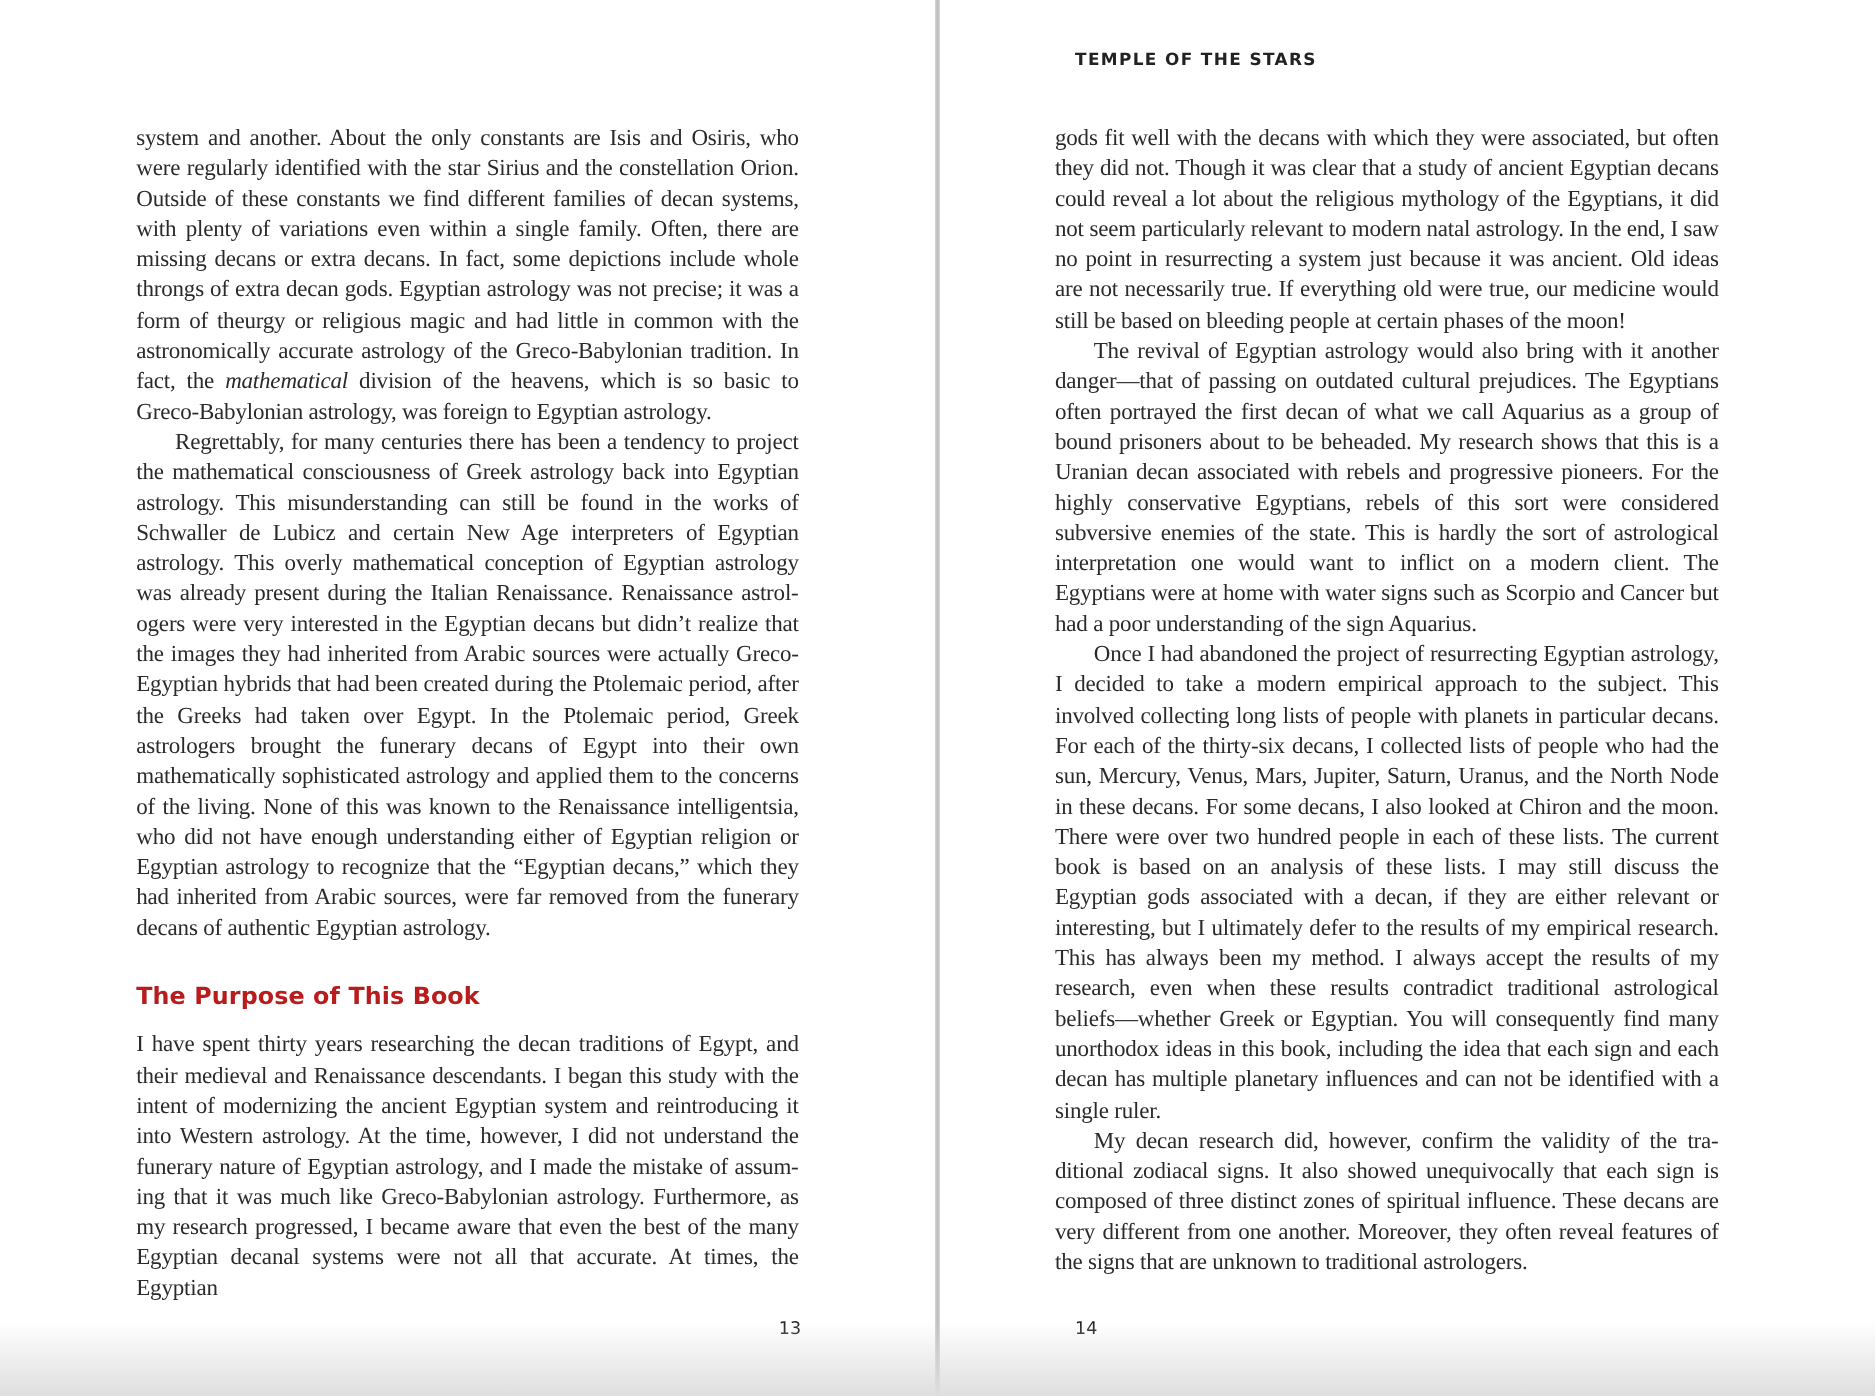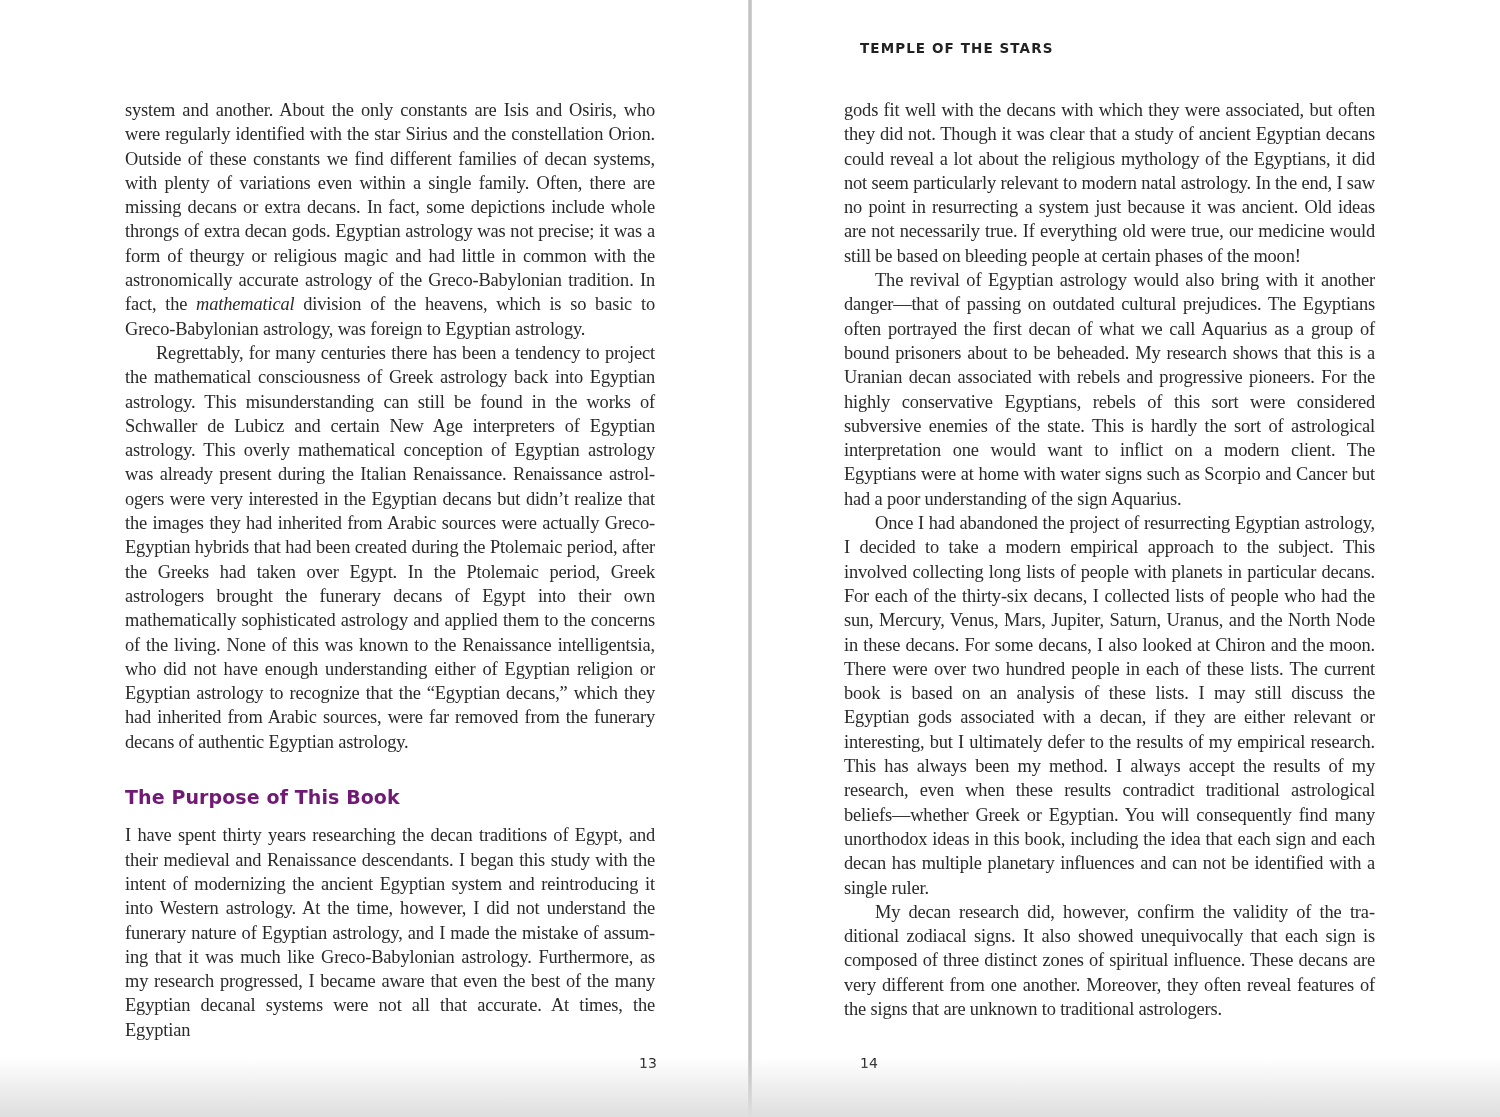--- a/index.html
+++ b/index.html
@@ -15,21 +15,21 @@
       width: 1500px;
       height: 1117px;
       background: #ffffff;
     }
     .page {
       position: absolute;
       top: 0;
       height: 1117px;
       background: #ffffff;
     }
-    .page-left { left: 16px; width: 724px; }
+    .page-left { left: 0; width: 724px; }
     .page-right { left: 752px; width: 748px; padding-left: 26px; }
     .gutter {
       position: absolute;
       left: 748px;
       top: 0;
       width: 4px;
       height: 1117px;
       background: linear-gradient(to right, #d6d6d6, #bdbdbd, #d6d6d6);
     }
     .bottom-shade {
@@ -66,21 +66,21 @@
     .text-block p {
       margin: 0;
       text-indent: 31px;
     }
     .text-block p.noindent { text-indent: 0; }
     .section-heading {
       margin: 31px 0 14px 0;
       font-family: "DejaVu Sans", sans-serif;
       font-size: 19px;
       font-weight: bold;
-      color: #701a75;
+      color: #b91c1c;
       text-align: left;
       letter-spacing: 0.1px;
     }
     .folio {
       position: absolute;
       top: 1055px;
       font-family: "DejaVu Sans", sans-serif;
       font-size: 14px;
       color: #222;
     }

